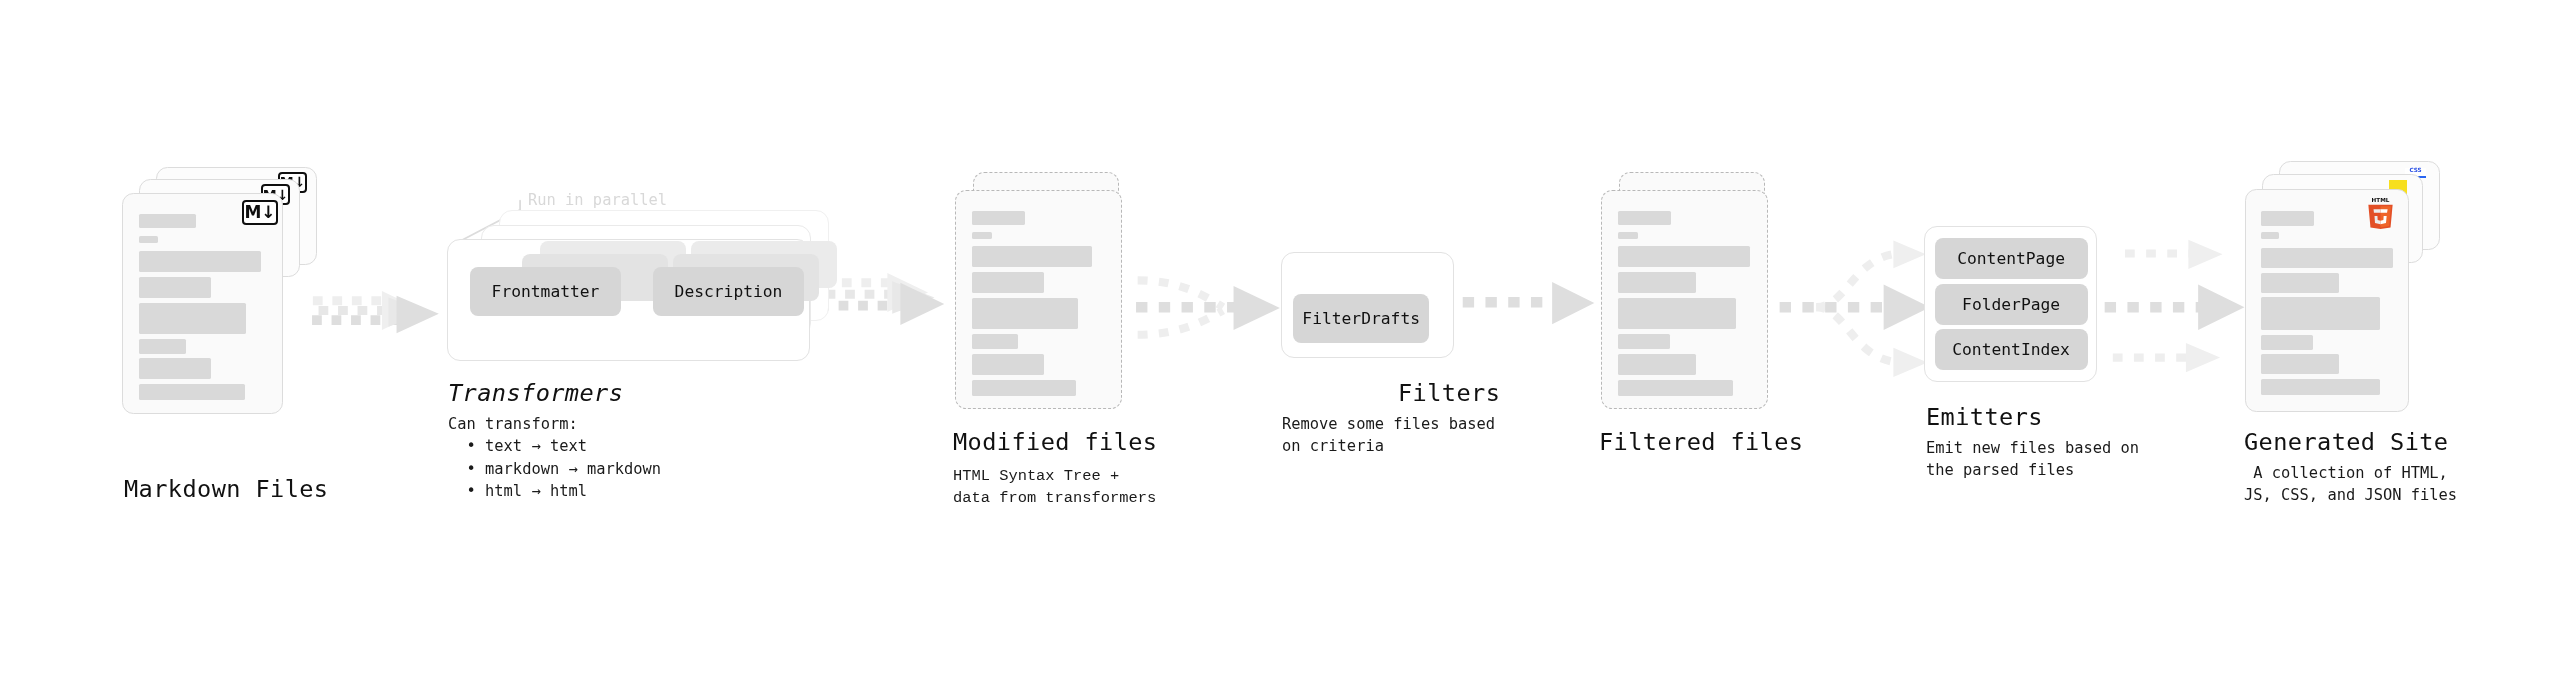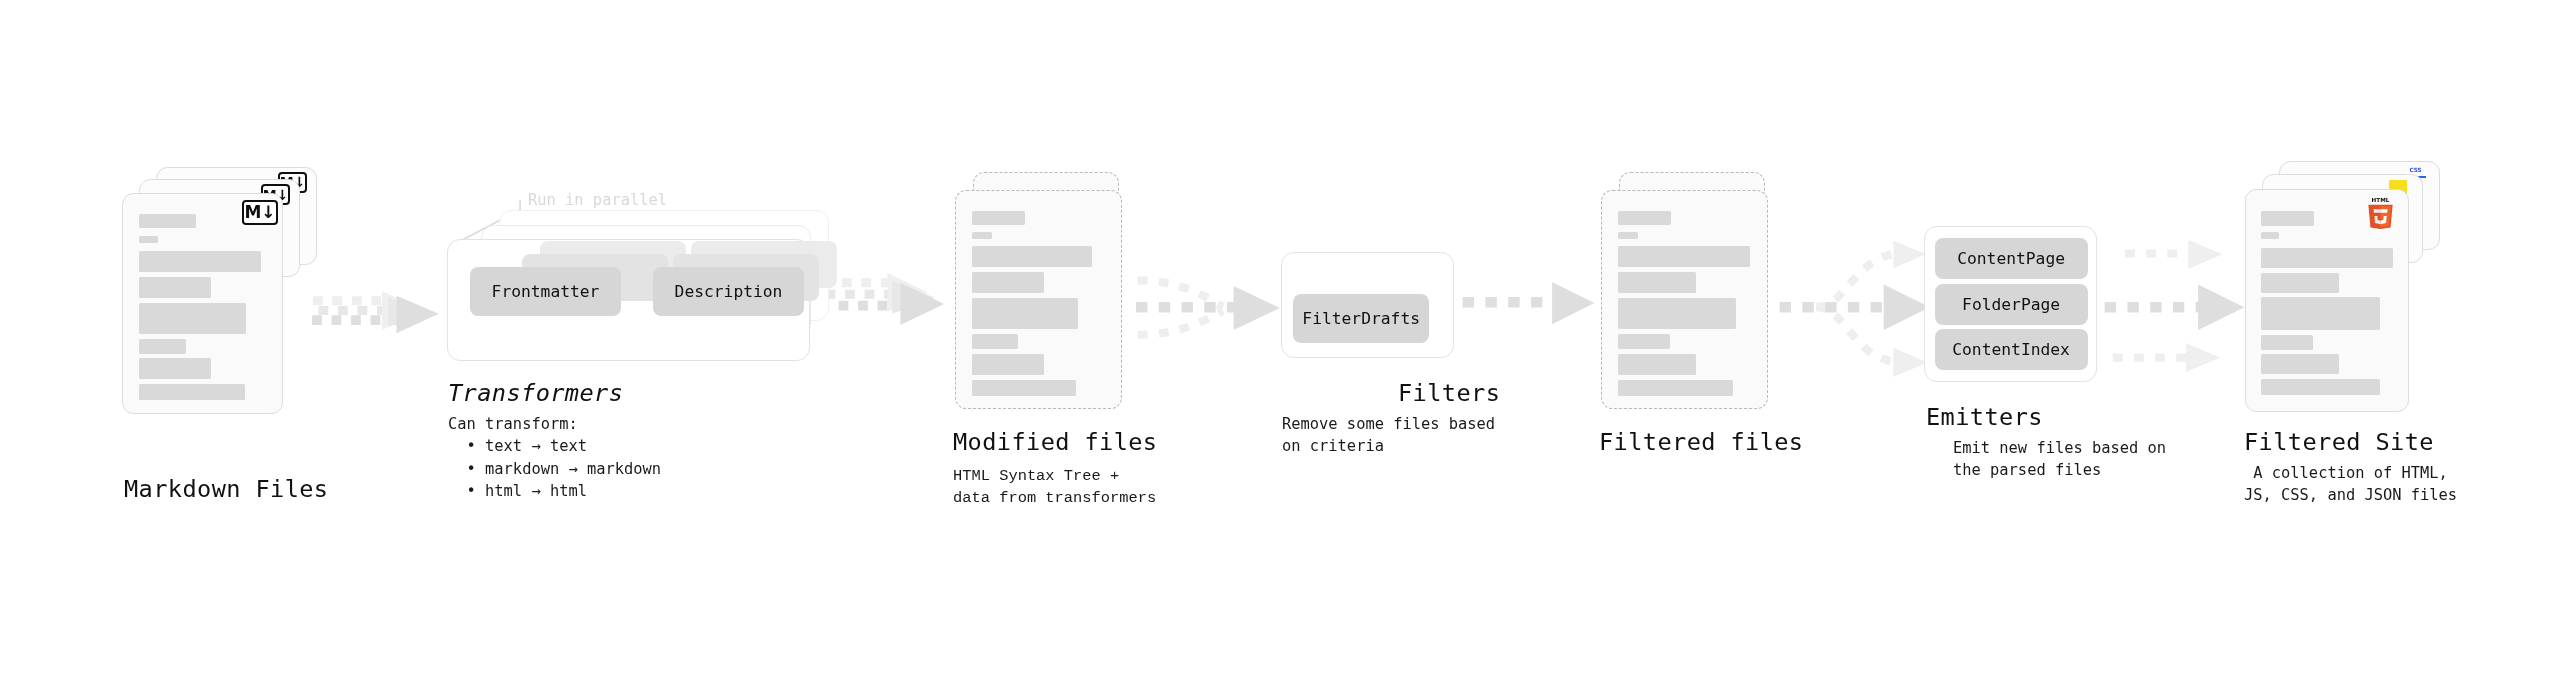--- a/index.html
+++ b/index.html
@@ -286,21 +286,21 @@
   <div class="stage-title" style="left:1599px; top:428px;">Filtered files</div>
 
   <div style="position:absolute; left:1924px; top:226px; width:187px; height:163px;">
     <div class="group-box" style="left:0px; top:0px; width:173px; height:156px;"></div>
     <div class="pill" style="left:10.6px; top:12.2px; width:153px; height:41px;">ContentPage</div>
     <div class="pill" style="left:10.6px; top:58px; width:153px; height:41px;">FolderPage</div>
     <div class="pill" style="left:10.6px; top:103px; width:153px; height:41px;">ContentIndex</div>
   </div>
 
   <div class="stage-title" style="left:1926px; top:403px;">Emitters</div>
-  <div class="stage-caption" style="left:1926px; top:437px;margin-left:27px;">Emit new files based on
+  <div class="stage-caption" style="left:1926px; top:437px;">Emit new files based on
 the parsed files</div>
 
   <div class="card-stack" style="left:2245px; top:161px; width:203px; height:260px;">
 
     <div class="fcard back1" style="left:34px; top:0px; width:161px; height:89px;"></div>
     <div class="css-badge" style="left:160px; top:6.5px; width:21px; height:10.6px;">CSS</div>
 
     <div class="fcard back2" style="left:17px; top:13px; width:161px; height:89px;"></div>
     <div class="js-badge" style="left:144px; top:18.7px; width:18px; height:14px;"></div>
 
@@ -319,18 +319,18 @@
       <svg width="31" height="34" viewBox="0 0 38 42">
         <text x="19" y="9" font-size="7" font-weight="bold" text-anchor="middle" fill="#0f0f0f" font-family="'DejaVu Sans','Liberation Sans',sans-serif">HTML</text>
         <path d="M4,12 L34,12 L31.4,40 L19,42 L6.6,40 z" fill="#e34f26"></path>
         <path d="M19,14 L31.8,14 L29.6,38.3 L19,40.2 z" fill="#ef652a"></path>
         <path d="M19,17.5 L27.8,17.5 L27.1,22 L19,22 z M19,26 L26.6,26 L25.8,34.5 L19,36.2 L19,31.8 L22.6,30.9 L22.9,26 z" fill="#ffffff"></path>
         <path d="M19,17.5 L10.4,17.5 L10.9,22 L19,22 z M19,26 L11.6,26 L12.2,34.5 L19,36.2 L19,31.8 L15.5,30.9 L15.2,26 z" fill="#ebebeb"></path>
       </svg>
     </div>
   </div>
 
-  <div class="stage-title" style="left:2244px; top:428px;">Filtered Site</div>
+  <div class="stage-title" style="left:2244px; top:428px;">Generated Site</div>
   <div class="stage-caption" style="left:2244px; top:462px;text-align:center;">A collection of HTML,
 JS, CSS, and JSON files</div>
 
 </div>
 
 
 </body></html>

